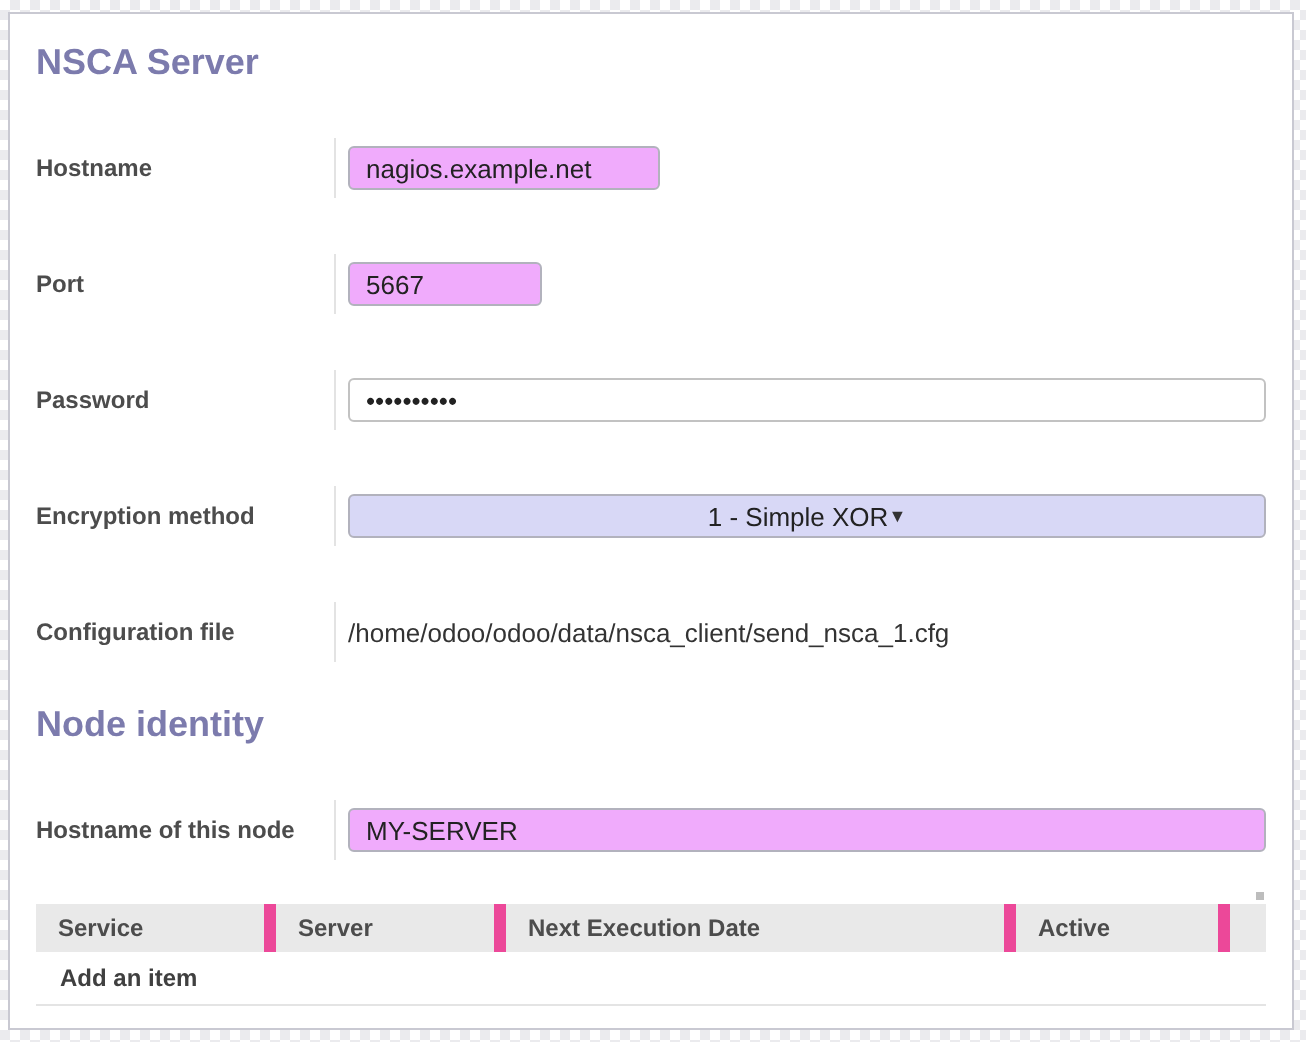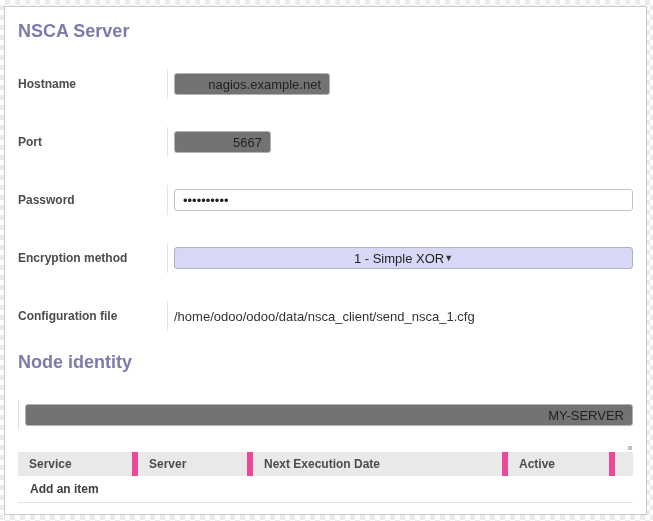--- a/index.html
+++ b/index.html
@@ -40,21 +40,21 @@
     border-left:1px solid #e3e3e3;
     padding-left:6px;
     display:flex; align-items:center;
   }
   .inp {
     height:22px; border:1px solid #b2b2bd; border-radius:3px;
     font-family:"Liberation Sans", sans-serif;
     font-size:13px; color:#222; padding:0 8px;
     outline:none;
   }
-  .lav { background:#737373;text-align:right; }
+  .lav { background:#f0abfc; }
   .white { background:#fff; border-color:#c2c2c2; }
   .w-host { width:156px; }
   .w-port { width:97px; }
   .w-full { width:100%; }
   .select {
     width:100%; height:22px;
     background:#d8d8f6; border:1px solid #b2b2bd; border-radius:3px;
     display:flex; align-items:center; justify-content:center;
     padding:0 8px; font-size:13px; color:#222; cursor:pointer;
   }
@@ -129,20 +129,21 @@
       <div class="fieldcol">
         <span class="plain-value">/home/odoo/odoo/data/nsca_client/send_nsca_1.cfg</span>
       </div>
     </div>
   </div>
 
   <h2 class="section-title t2">Node identity</h2>
 
   <div>
     <div class="row">
+      <span class="lbl">Hostname of this node</span>
       <div class="fieldcol">
         <input class="inp lav w-full" type="text" value="MY-SERVER" style="">
       </div>
     </div>
   </div>
 
 
   <div class="table">
     <div class="grip"></div>
     <div class="thead">

